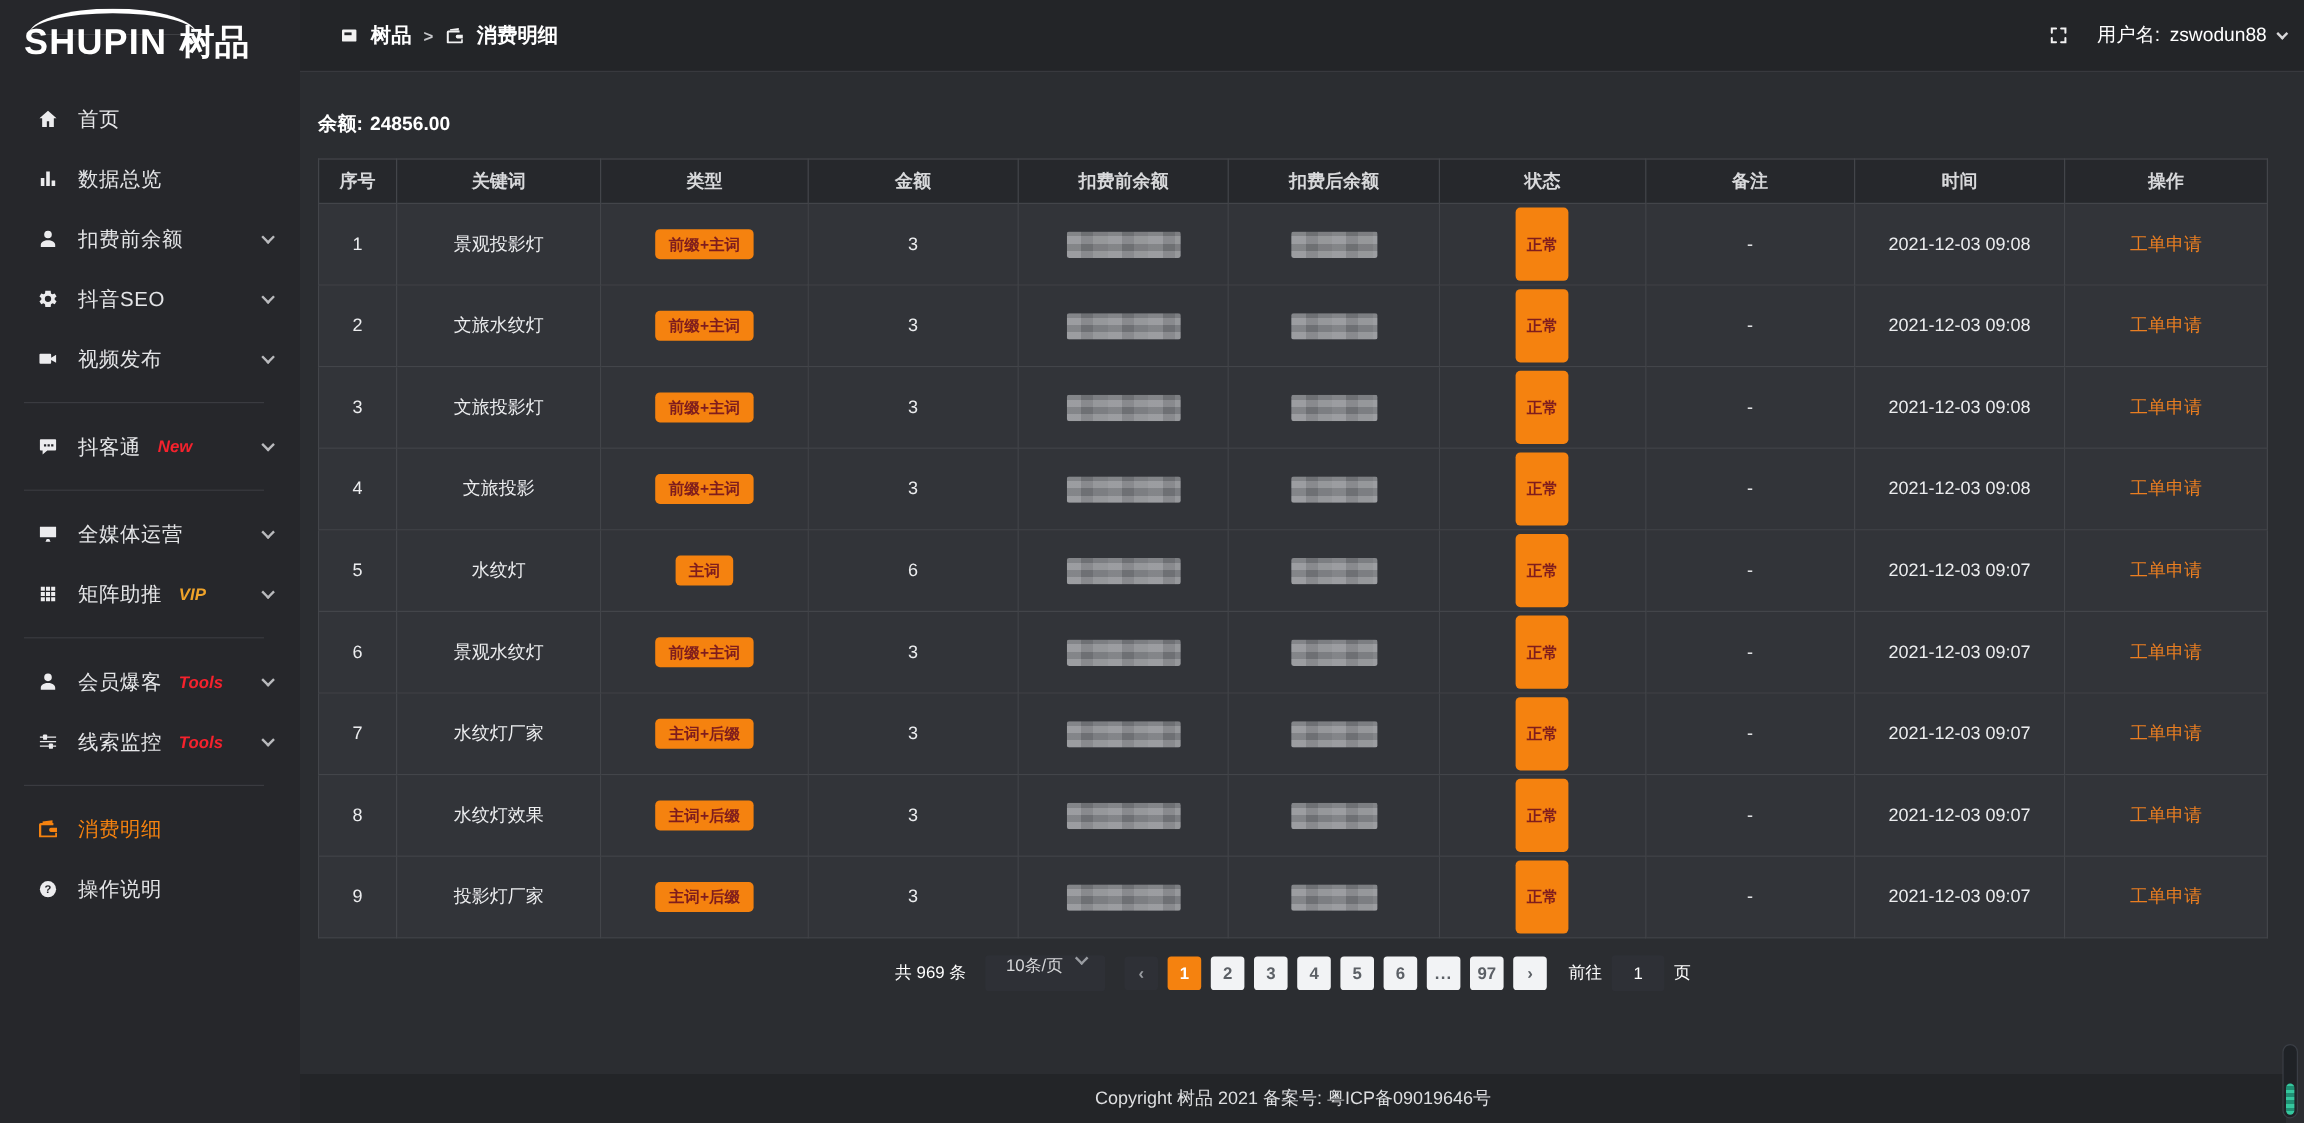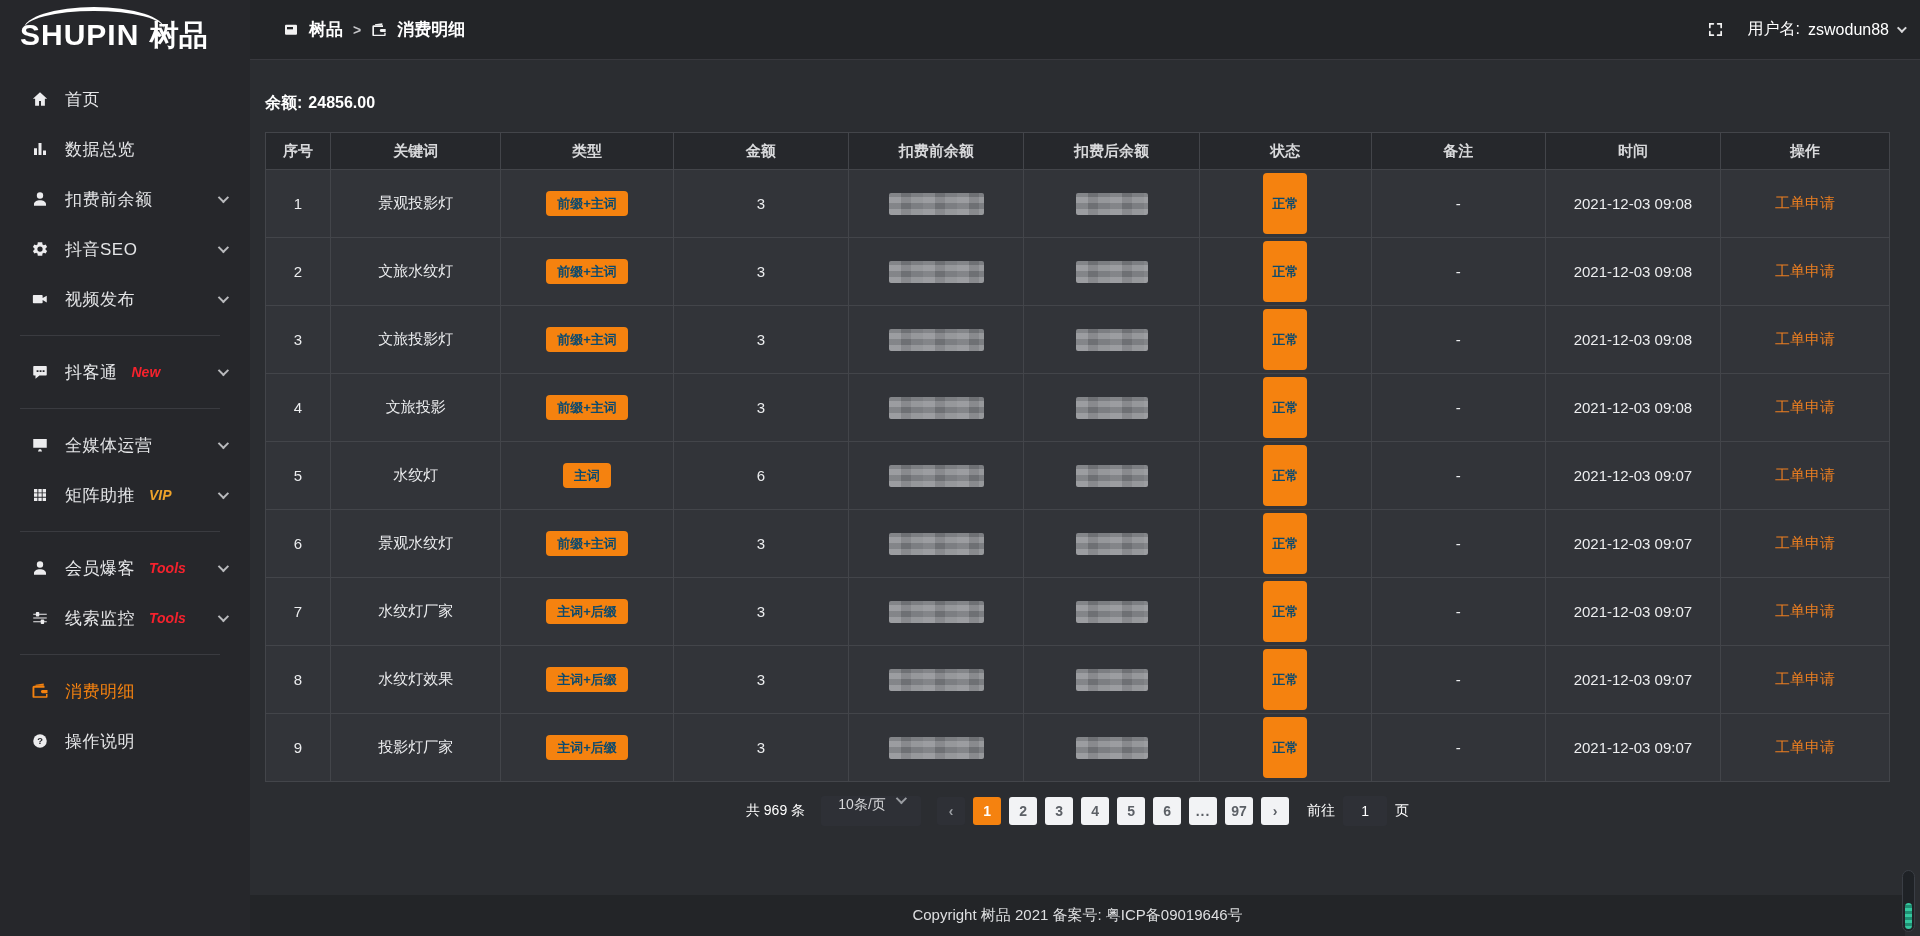--- a/index.html
+++ b/index.html
@@ -49,21 +49,21 @@
 
   table.grid { width:100%; border-collapse:collapse; table-layout:fixed;
     border:1px solid #43454a; }
   table.grid th, table.grid td { border:1px solid #43454a; text-align:center;
     overflow:hidden; white-space:nowrap; }
   table.grid thead tr { background:#26282c; height:37px; }
   table.grid th { font-size:15px; font-weight:bold; color:#d8d9db; }
   table.grid tbody tr { background:#323439; height:68px; }
   table.grid td { font-size:15px; color:#ecedef; }
 
-  .type-badge, .status-badge { display:inline-block; background:#f5820f; color:#0c4a6e;
+  .type-badge, .status-badge { display:inline-block; background:#f5820f; color:#7f1d1d;
     font-size:13px; font-weight:bold; padding:6px 11px; border-radius:4px; line-height:1; }
   .status-badge { padding:24px 9px; }
   .action-link { color:#ea7e21; cursor:pointer; }
   .masked { display:inline-block; height:22px; border-radius:2px; vertical-align:middle;
     background-image:
       repeating-linear-gradient(0deg, rgba(255,255,255,.16) 0 6px, rgba(0,0,0,.07) 6px 12px),
       repeating-linear-gradient(90deg, #97999d 0 12px, #7e8084 12px 22px, #8f9195 22px 34px);
     filter:blur(.6px); opacity:.9; }
   .masked.w1 { width:95px; } .masked.w2 { width:72px; }
 

